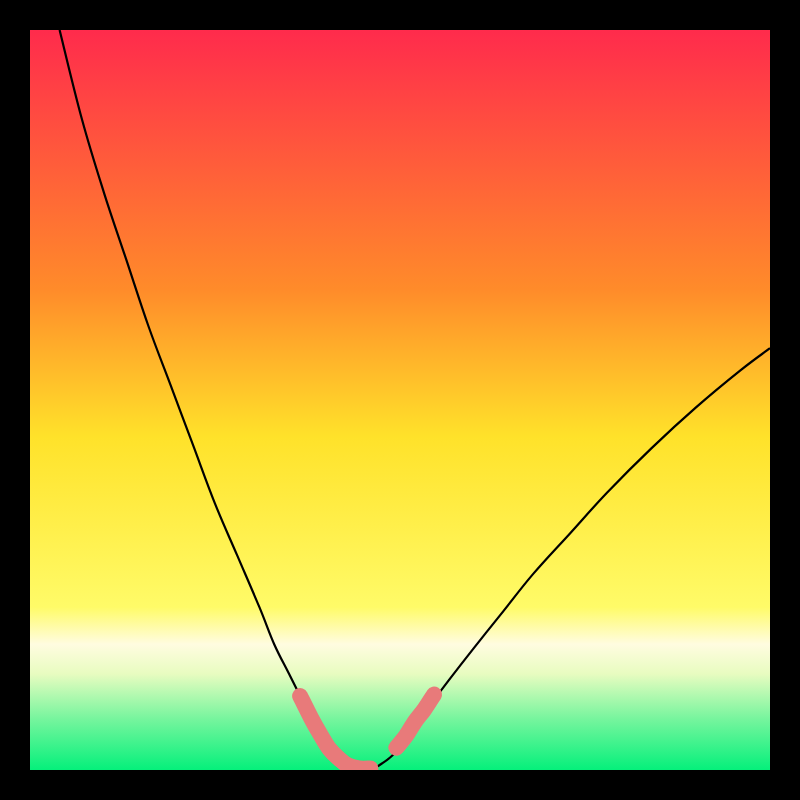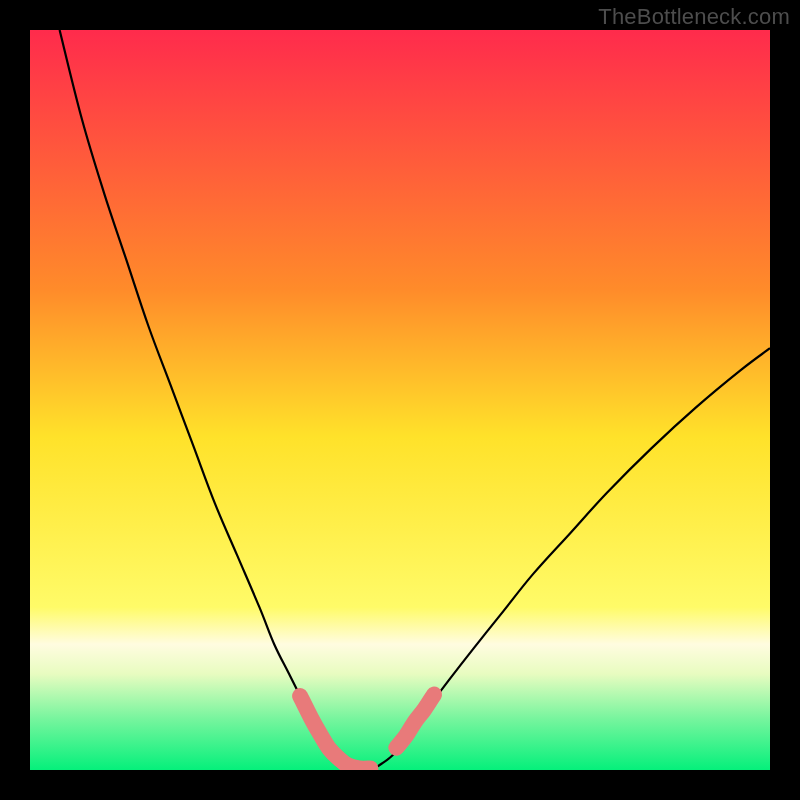--- a/index.html
+++ b/index.html
@@ -33,21 +33,20 @@
     top: 30px;
     width: 740px;
     height: 740px;
   }
   svg { display: block; }
 </style>
 </head>
 <body>
 
 <div class="outer">
-  <div class="watermark">TheBottleneck.com</div>
 
   <div class="plot">
     <svg id="chart-svg" width="740" height="740" viewBox="0 0 740 740">
         <defs>
           <linearGradient id="bg-grad" x1="0" y1="0" x2="0" y2="1">
             <stop offset="0%" stop-color="#ff2b4c"></stop>
             <stop offset="35%" stop-color="#ff8b2a"></stop>
             <stop offset="55.00000000000001%" stop-color="#ffe22a"></stop>
             <stop offset="78%" stop-color="#fffb68"></stop>
             <stop offset="83%" stop-color="#fffce0"></stop>

